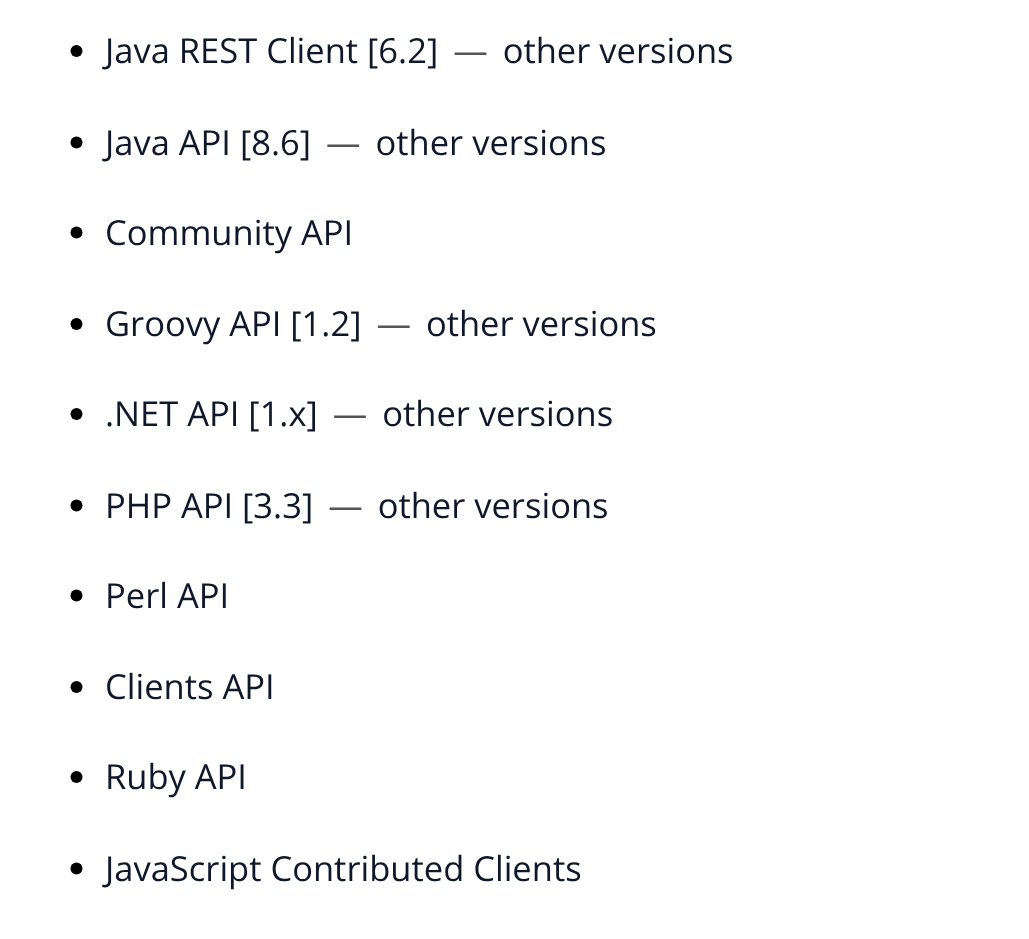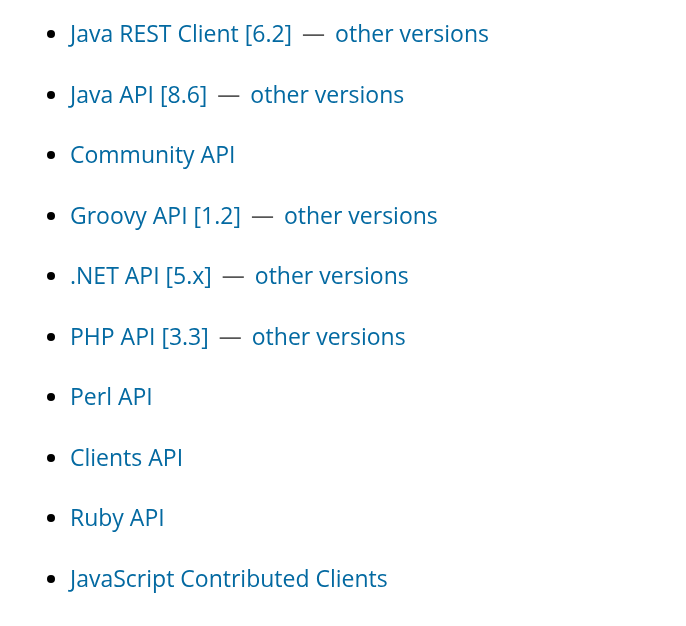--- a/index.html
+++ b/index.html
@@ -14,35 +14,35 @@
     ul {
       margin: 0;
       padding-left: 40px;
       list-style: disc;
     }
     li {
       margin-bottom: 26px;
       color: #000;
     }
     a {
-      color: #0369a1;
+      color: #0f172a;
       text-decoration: none;
     }
     .sep {
       color: #555;
       margin: 0 4px;
     }
   </style>
 </head>
 <body>
 
 <ul id="list">
     <li><a href="#">Java REST Client [6.2]</a> <span class="sep">—</span> <a href="#">other versions</a></li>
     <li><a href="#">Java API [8.6]</a> <span class="sep">—</span> <a href="#">other versions</a></li>
     <li><a href="#">Community API</a></li>
     <li><a href="#">Groovy API [1.2]</a> <span class="sep">—</span> <a href="#">other versions</a></li>
-    <li><a href="#">.NET API [5.x]</a> <span class="sep">—</span> <a href="#">other versions</a></li>
+    <li><a href="#">.NET API [1.x]</a> <span class="sep">—</span> <a href="#">other versions</a></li>
     <li><a href="#">PHP API [3.3]</a> <span class="sep">—</span> <a href="#">other versions</a></li>
     <li><a href="#">Perl API</a></li>
     <li><a href="#">Clients API</a></li>
     <li><a href="#">Ruby API</a></li>
     <li><a href="#">JavaScript Contributed Clients</a></li>
   </ul>
 
 </body></html>

